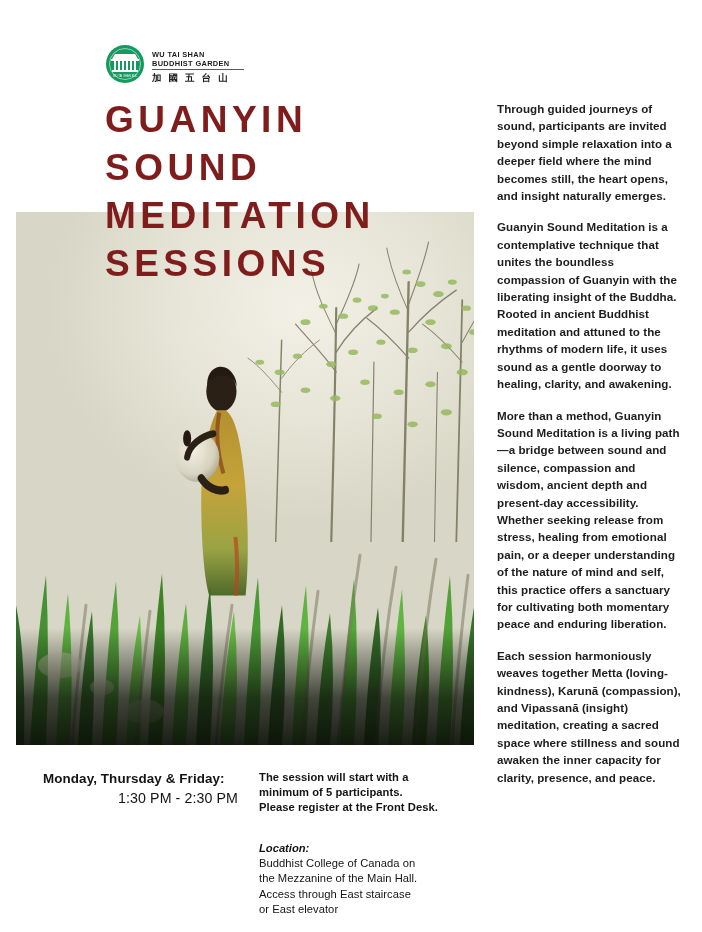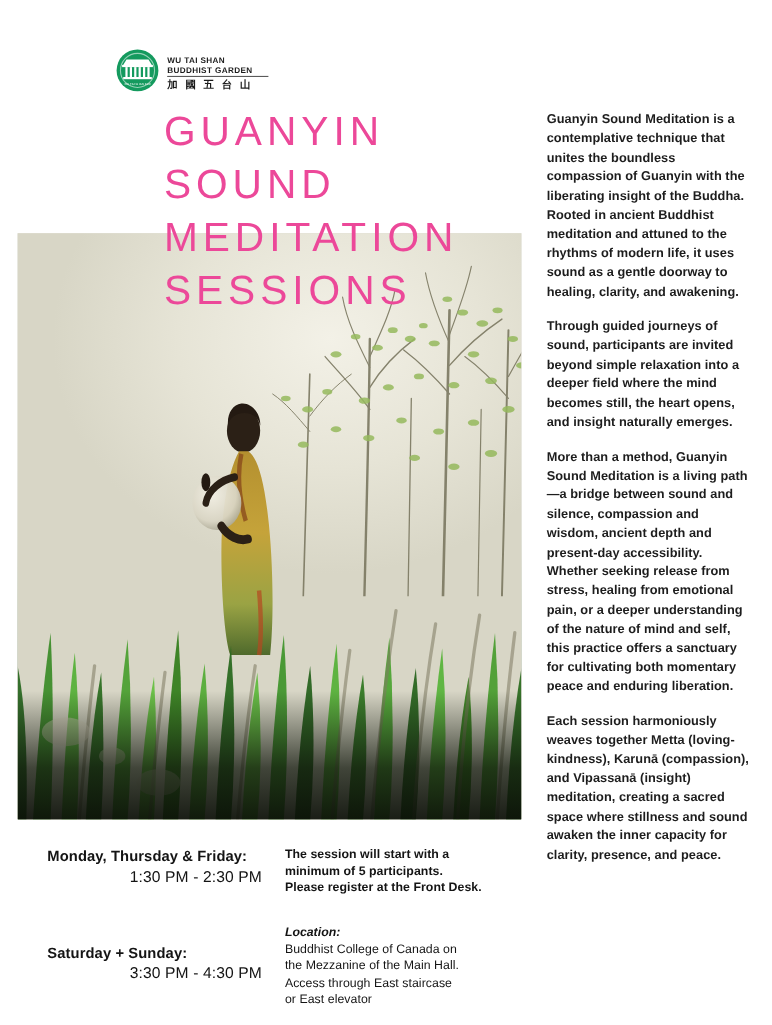--- a/index.html
+++ b/index.html
@@ -86,43 +86,42 @@
     position:absolute; left:0; bottom:0; width:100%; height:62%;
   }
   #photo .darkbottom{
     position:absolute; left:0; bottom:0; width:100%; height:22%;
     background:linear-gradient(180deg, rgba(20,28,14,0) 0%, rgba(14,20,10,.75) 60%, rgba(10,14,7,.92) 100%);
   }
 
   
   #title{
     position:absolute; left:105px; top:96px; width:370px;
-    font-size:37px; line-height:48px; font-weight:normal;
-    letter-spacing:4.5px; color:#ec4899;
+    font-size:37px; line-height:48px; font-weight:bold;
+    letter-spacing:4.5px; color:#7f1d1d;
     white-space:pre-line;
     z-index:5;
-    margin-left:44px;
   }
 
   
   #right-col{
     position:absolute; left:497px; top:100px; width:188px;
     color:#1d1d1d;
   }
   #right-col p{
     font-size:11.6px; line-height:17.4px; font-weight:bold;
     letter-spacing:.05px; margin-bottom:14px;
   }
   #right-col p:last-child{ margin-bottom:0; }
 
   
   #schedule{
     position:absolute; left:43px; top:770px; width:195px; color:#141414;
   }
-  #schedule .grp{ margin-bottom:50px; }
+  #schedule .grp{ margin-bottom:38px; }
   #schedule .grp:last-child{ margin-bottom:0; }
   #schedule .days{
     font-size:13.4px; font-weight:bold; line-height:17.5px; letter-spacing:.1px;
   }
   #schedule .time{
     font-size:14.2px; font-weight:normal; line-height:19px; letter-spacing:.1px;
     margin-top:1px;
     text-align:right;
   }
 
@@ -297,35 +296,31 @@
   </svg>
   <div class="darkbottom"></div>
 </div>
 
 <h1 id="title">GUANYIN
 SOUND
 MEDITATION
 SESSIONS</h1>
 
 <div id="right-col">
+  <p>Through guided journeys of sound, participants are invited beyond simple relaxation into a deeper field where the mind becomes still, the heart opens, and insight naturally emerges.</p>
   <p>Guanyin Sound Meditation is a contemplative technique that unites the boundless compassion of Guanyin with the liberating insight of the Buddha. Rooted in ancient Buddhist meditation and attuned to the rhythms of modern life, it uses sound as a gentle doorway to healing, clarity, and awakening.</p>
-  <p>Through guided journeys of sound, participants are invited beyond simple relaxation into a deeper field where the mind becomes still, the heart opens, and insight naturally emerges.</p>
   <p>More than a method, Guanyin Sound Meditation is a living path—a bridge between sound and silence, compassion and wisdom, ancient depth and present-day accessibility. Whether seeking release from stress, healing from emotional pain, or a deeper understanding of the nature of mind and self, this practice offers a sanctuary for cultivating both momentary peace and enduring liberation.</p>
   <p>Each session harmoniously weaves together Metta (loving-kindness), Karunā (compassion), and Vipassanā (insight) meditation, creating a sacred space where stillness and sound awaken the inner capacity for clarity, presence, and peace.</p>
 </div>
 
 <div id="schedule">
   <div class="grp">
     <div class="days">Monday, Thursday
 &amp; Friday:</div>
     <div class="time">1:30 PM - 2:30 PM</div>
-  </div>
-  <div class="grp">
-    <div class="days">Saturday + Sunday:</div>
-    <div class="time">3:30 PM - 4:30 PM</div>
   </div>
 </div>
 
 <div id="notice">
   <div class="reg">The session will start with a
 minimum of 5 participants.
 Please register at the Front Desk.</div>
   <div class="loc-label">Location:</div>
   <div class="loc-body">Buddhist College of Canada on
 the Mezzanine of the Main Hall.

